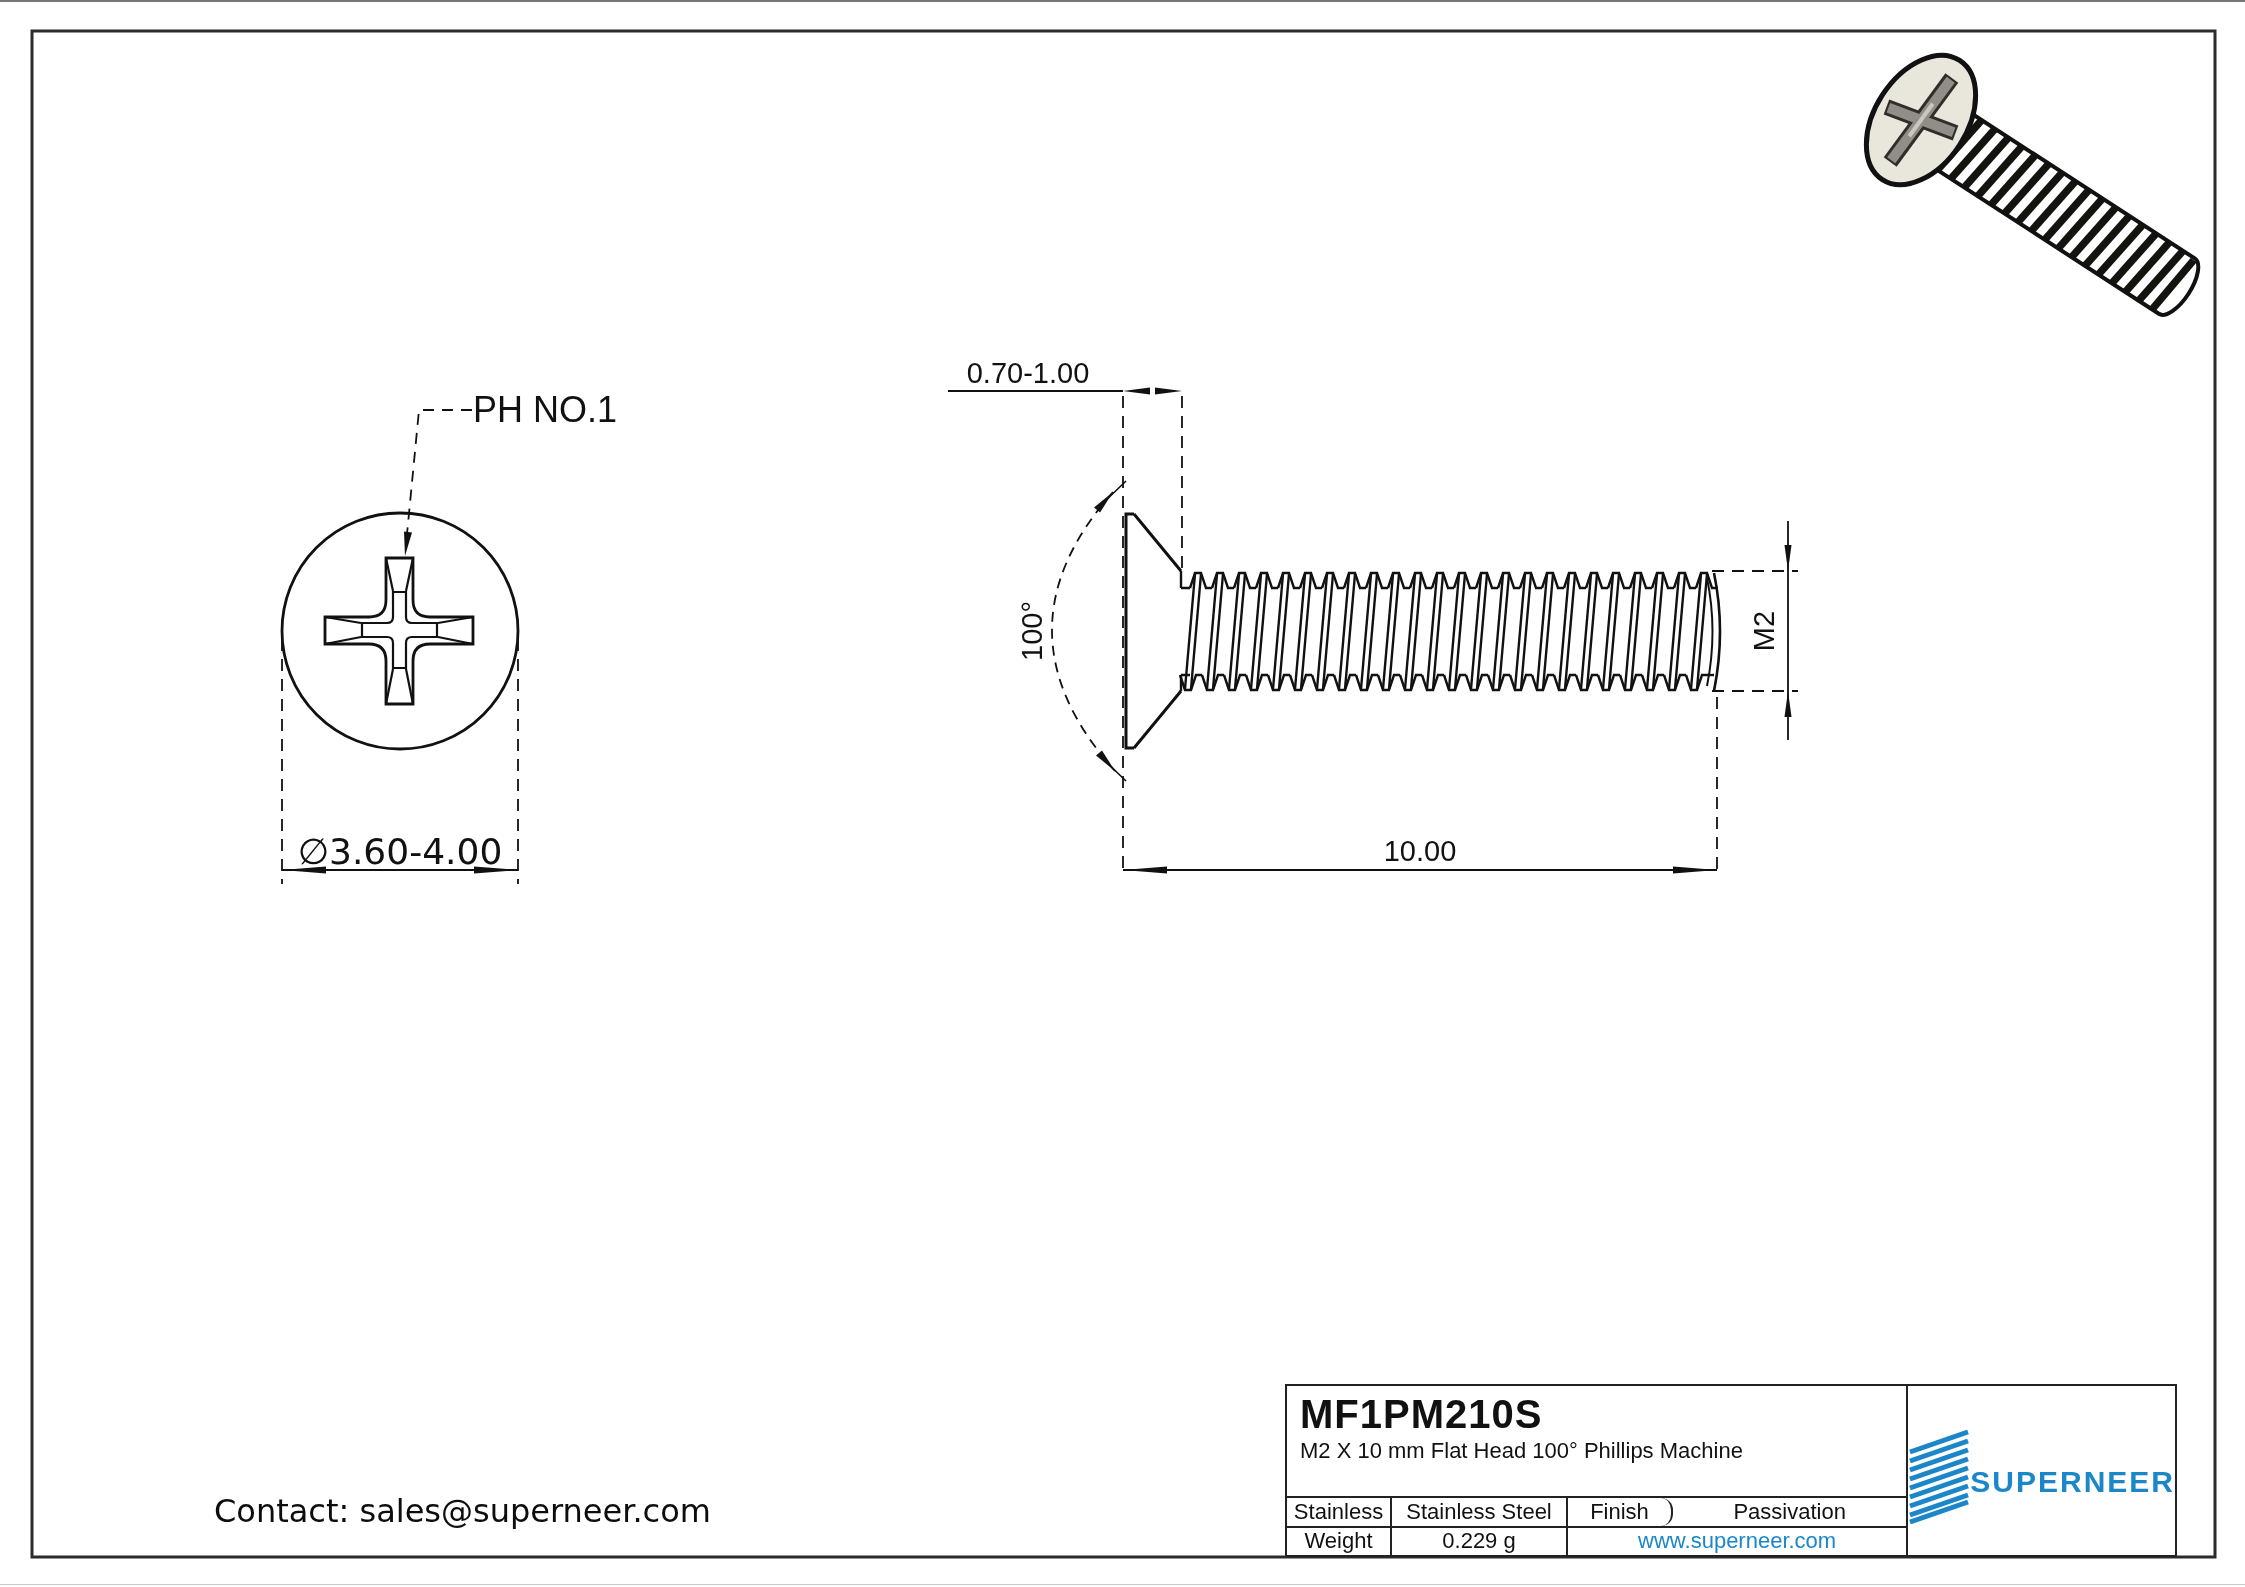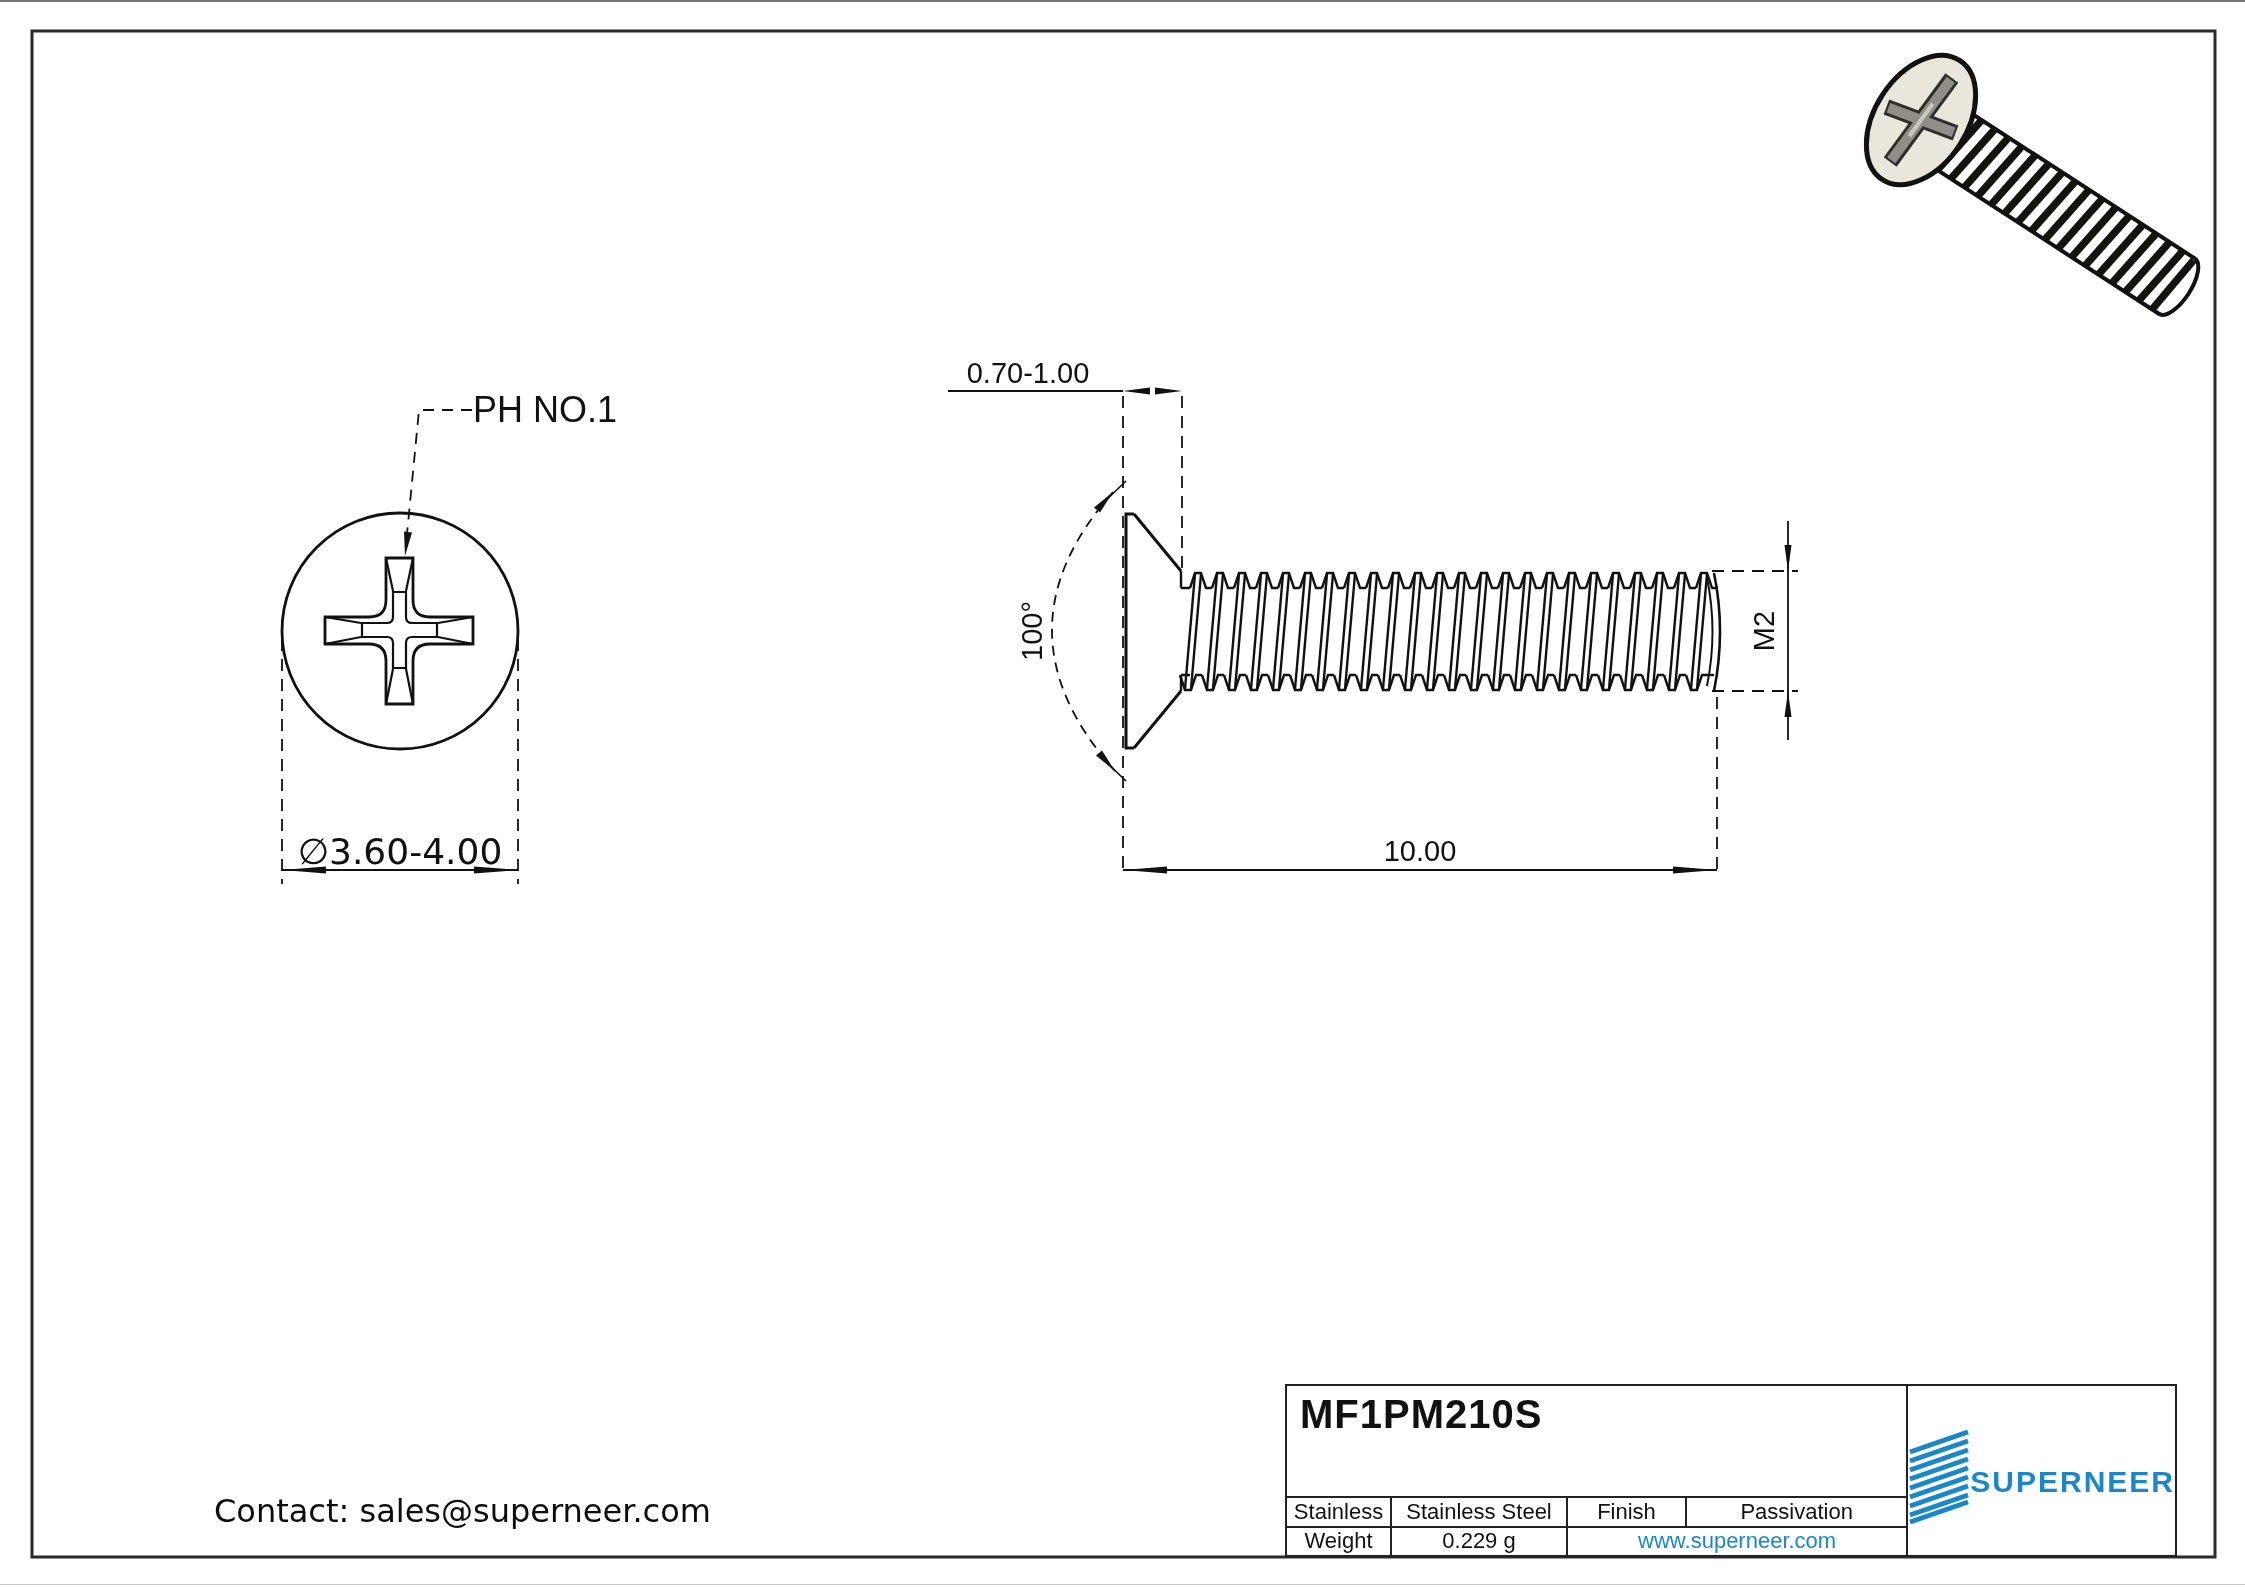--- a/index.html
+++ b/index.html
@@ -16,21 +16,21 @@
   .title-block{position:absolute;left:1285px;top:1384px;width:892px;height:173px;
                border:2px solid #222;box-sizing:border-box;display:flex;background:#fff;}
   .tb-info{width:659px;display:flex;flex-direction:column;border-right:2px solid #222;box-sizing:border-box;}
   .tb-head{height:110px;padding:6px 0 0 13px;box-sizing:border-box;}
   .tb-part{font-size:40px;font-weight:bold;letter-spacing:1px;line-height:44px;}
   .tb-desc{font-size:22px;line-height:24px;margin-top:3px;}
   .tb-row{display:flex;border-top:2px solid #222;flex:1;box-sizing:border-box;}
   .tb-cell{display:flex;align-items:center;justify-content:center;font-size:22px;
            border-right:2px solid #222;box-sizing:border-box;}
   .tb-cell:last-child{border-right:none;}
-  .c1{width:105px;} .c2{width:176px;} .c3{width:119px;} .c4{flex:1;}
+  .c1{width:105px;} .c2{width:176px;} .c3{width:105px;border-radius:12px;} .c4{flex:1;}
   .c34{flex:1;}
   .tb-link{color:#1b87c9;}
   .tb-logo{flex:1;display:flex;flex-direction:row;align-items:center;justify-content:flex-start;padding-top:12px;}
   .brand-name{color:#1b87c9;font-weight:bold;font-size:30px;letter-spacing:2px;margin-top:10px;}
 
   .contact{position:absolute;left:214px;top:1492px;font-size:32px;color:#0d0d0d;
            font-family:"DejaVu Sans","Liberation Sans",sans-serif;}
 </style>
 </head>
 <body>
@@ -178,20 +178,21 @@
         <line x1="1" y1="-20" x2="-1" y2="20" stroke="#c9c7bd" stroke-width="4"></line>
       </g>
     </g>
   </svg>
 
   
   <div class="title-block">
     <div class="tb-info">
       <div class="tb-head">
         <div class="tb-part">MF1PM210S</div>
+        <div class="tb-desc">M2 X 10 mm  Flat Head 100° Phillips Machine</div>
       </div>
       <div class="tb-row">
         <div class="tb-cell c1">Stainless</div>
         <div class="tb-cell c2">Stainless Steel</div>
         <div class="tb-cell c3">Finish</div>
         <div class="tb-cell c4">Passivation</div>
       </div>
       <div class="tb-row">
         <div class="tb-cell c1">Weight</div>
         <div class="tb-cell c2">0.229 g</div>

